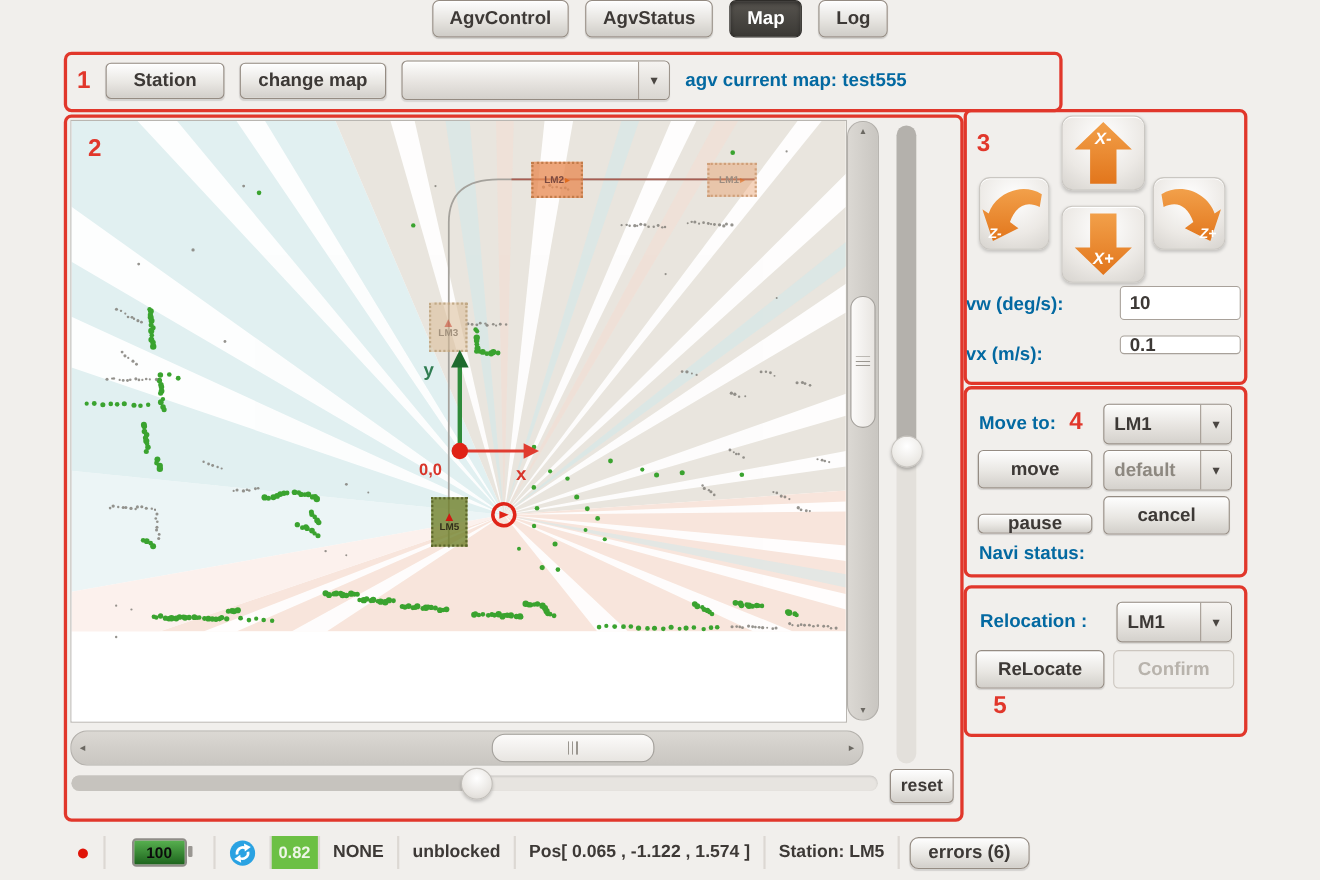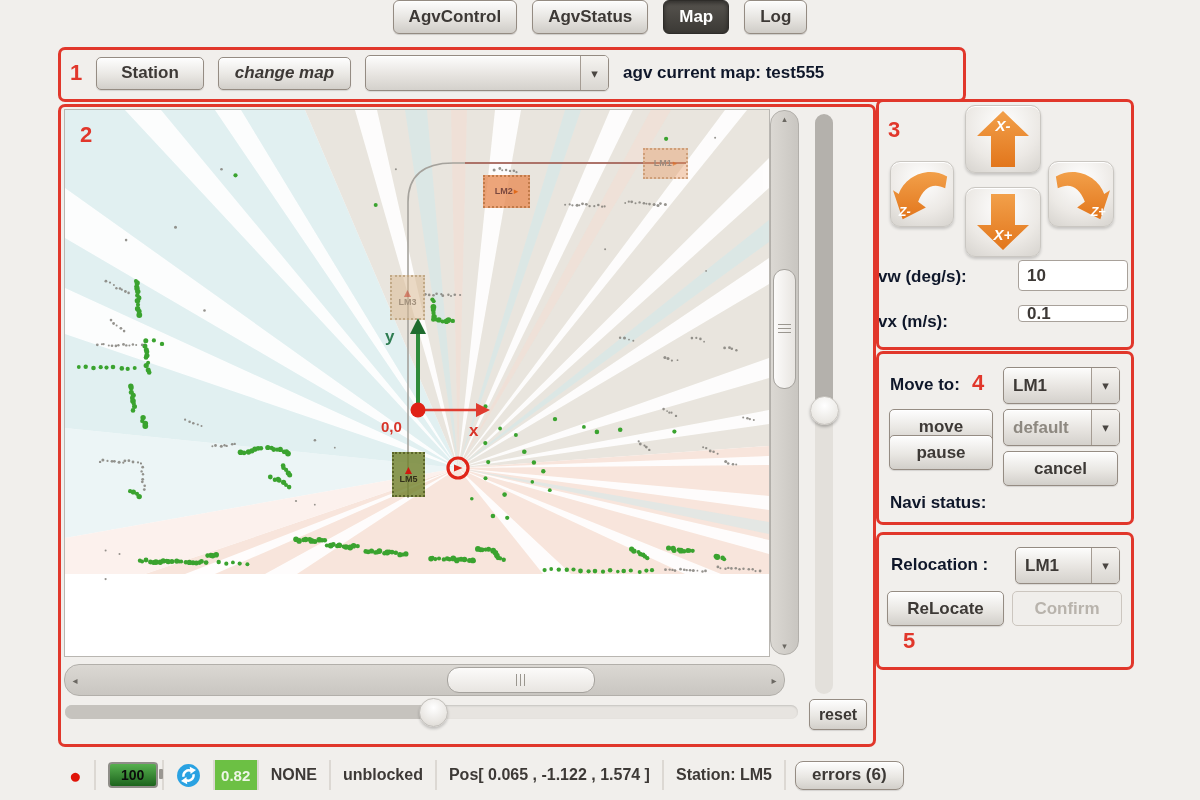--- a/index.html
+++ b/index.html
@@ -44,21 +44,21 @@
   .toolbar{left:58px;top:47px;width:908px;height:52px;display:flex;align-items:center;gap:14px;padding-left:12px;box-sizing:border-box;}
   
   .map-canvas{left:64px;top:109px;width:704px;height:546px;background:#fff;border:1px solid #b9b6b1;overflow:hidden;}
   .map-canvas svg{position:absolute;left:0;top:0;}
   #stations{position:absolute;left:0;top:0;width:100%;height:100%;}
   .station{position:absolute;box-sizing:border-box;border:2px dotted rgba(160,120,80,.8);
     display:flex;flex-direction:column;align-items:center;justify-content:center;
     font-size:9px;font-weight:700;letter-spacing:0;line-height:1.1;}
   .station .st-up{font-size:12px;line-height:10px;}
   .station .st-lab{display:flex;align-items:center;}
-  .station.orange{background:rgba(232,140,84,.78);border-color:rgba(190,120,70,.9);color:#7c4a40;margin-top:28px;}
+  .station.orange{background:rgba(232,140,84,.78);border-color:rgba(190,120,70,.9);color:#7c4a40;}
   .station.faded{background:rgba(230,152,98,.42);border-color:rgba(200,150,110,.8);color:#9b8c80;}
   .station.tan{background:rgba(219,188,150,.55);border-color:rgba(190,165,130,.9);color:#a2917d;}
   .station.green{background:rgba(113,129,42,.8);border-color:rgba(90,100,40,.95);color:#32301a;}
   .st-arrow{color:#e06a1c;font-size:9px;margin-left:1px;}
   .station.faded .st-arrow{color:rgba(224,106,28,.6);}
   .station.green .st-up{color:#d01910;}
   .station.tan .st-up{color:rgba(200,70,50,.55);}
   
   .vscroll{left:712px;top:6px;width:27px;height:543px;background:linear-gradient(to right,#dbd8d3,#c9c6c1);
     border:1px solid #b2afaa;border-radius:14px;}
@@ -84,21 +84,21 @@
   .vslider-ball{left:752px;top:292px;width:27px;height:27px;border-radius:50%;
     background:radial-gradient(circle at 50% 32%,#ffffff,#eceae6 65%,#dcd9d4);border:1px solid #c8c5c0;
     box-shadow:0 2px 3px rgba(0,0,0,.25);cursor:grab;z-index:5;}
   
   .jogbtn{position:absolute;border-radius:10px;border:1px solid #cac7c2;
     background:radial-gradient(circle at 50% 28%,#ffffff,#ece9e5 60%,#d6d3ce);
     box-shadow:0 2px 3px rgba(0,0,0,.18), inset 0 1px 0 #fff;cursor:pointer;}
   .jogbtn svg{position:absolute;left:50%;top:50%;transform:translate(-50%,-50%);}
   .fld{position:absolute;height:31px;width:110px;background:#fff;border:1px solid #a8a19a;border-radius:4px;
     font-weight:700;font-size:17px;color:#3d3936;padding:0 8px;box-sizing:border-box;font-family:inherit;}
-  .plabel{position:absolute;font-weight:700;font-size:17px;color:#0f172a;white-space:nowrap;text-align:right;}
+  .plabel{position:absolute;font-weight:700;font-size:17px;color:#0369a1;white-space:nowrap;text-align:right;}
   
   .statusbar{left:57px;top:757px;height:36px;display:flex;align-items:center;}
   .scell{display:flex;align-items:center;justify-content:center;height:30px;padding:0 12px;border-right:2px solid #dcd8d3;
     font-weight:700;font-size:16px;white-space:nowrap;}
   .scell:last-child{border-right:none;}
   .rec{color:#e01408;font-size:21px;line-height:21px;}
   .battery{position:relative;width:46px;height:22px;border:2px solid #8f8d88;border-radius:4px;
     background:linear-gradient(#57b04f,#1d641d);display:flex;align-items:center;justify-content:center;
     color:#0b0b0b;font-size:14px;font-weight:700;}
   .battery::after{content:"";position:absolute;right:-7px;top:5px;width:4px;height:10px;background:#9a9792;border-radius:1px;}
@@ -112,21 +112,21 @@
 <div class="abs tabbar">
   <div class="tab">AgvControl</div>
   <div class="tab">AgvStatus</div>
   <div class="tab active">Map</div>
   <div class="tab">Log</div>
 </div>
 
 <div class="abs toolbar">
   <span class="annot">1</span>
   <button class="btn" style="height:33px;padding:0 24px;">Station</button>
-  <button class="btn" style="height:33px;padding:0 16px;font-style:italic;">change map</button>
+  <button class="btn" style="height:33px;padding:0 16px;">change map</button>
   <div class="combo" style="width:242px;height:34px;">
     <span class="val"></span>
     <span class="arr">▾</span>
   </div>
   <span class="plabel" style="position:static;">agv current map: test555</span>
 </div>
 <div class="abs redbox" style="left:58px;top:47px;width:902px;height:49px;"></div>
 
 <div class="abs" style="left:58px;top:104px;width:818px;height:642px;">
   <span class="annot abs" style="left:22px;top:18px;">2</span>
@@ -715,21 +715,21 @@
   <span class="annot abs" style="left:96px;top:19px;">4</span>
   <div class="combo abs" style="left:127px;top:16px;width:115px;height:35px;">
     <span class="val">LM1</span>
     <span class="arr">▾</span>
   </div>
   <button class="btn abs" style="left:13px;top:58px;width:104px;height:35px;">move</button>
   <div class="combo muted abs" style="left:127px;top:58px;width:115px;height:35px;">
     <span class="val">default</span>
     <span class="arr">▾</span>
   </div>
-  <button class="btn abs" style="left:13px;top:84px;width:104px;height:35px;">pause</button>
+  <button class="btn abs" style="left:13px;top:116px;width:104px;height:18px;">pause</button>
   <button class="btn abs" style="left:127px;top:100px;width:115px;height:35px;">cancel</button>
   <span class="plabel" style="left:14px;top:142px;">Navi status:</span>
 </div>
 <div class="abs redbox" style="left:876px;top:351px;width:252px;height:168px;"></div>
 
 <div class="abs" style="left:876px;top:532px;width:258px;height:98px;text-decoration:underline;">
   <span class="plabel" style="left:15px;top:23px;">Relocation :</span>
   <div class="combo abs" style="left:139px;top:15px;width:103px;height:35px;">
     <span class="val">LM1</span>
     <span class="arr">▾</span>
@@ -737,21 +737,21 @@
   <button class="btn disabled abs" style="left:136px;top:59px;width:110px;height:35px;">Confirm</button>
   <button class="btn abs" style="left:11px;top:59px;width:117px;height:35px;">ReLocate</button>
   <span class="annot abs" style="left:27px;top:96px;">5</span>
 </div>
 <div class="abs redbox" style="left:876px;top:532px;width:252px;height:132px;"></div>
 
 <div class="abs statusbar">
   <div class="scell">
       <span class="rec">●</span>
     </div>
-  <div class="scell" style="padding-right:4px;">
+  <div class="scell" style="padding-right:24px;margin-left:12px;">
     <span class="battery">
         <span>100</span>
       </span>
   </div>
   <div class="scell">
     <svg width="25" height="25" viewBox="0 0 24 24">
       <circle cx="12" cy="12" r="11" fill="#2aa2e2"></circle>
       <path d="M7.2 13.2 A 5.2 5.2 0 0 1 14.6 7.6" fill="none" stroke="#fff" stroke-width="2.3"></path>
       <polygon points="13.2,3.6 19.2,6.8 14,10.6" fill="#fff"></polygon>
       <path d="M16.8 10.8 A 5.2 5.2 0 0 1 9.4 16.4" fill="none" stroke="#fff" stroke-width="2.3"></path>

